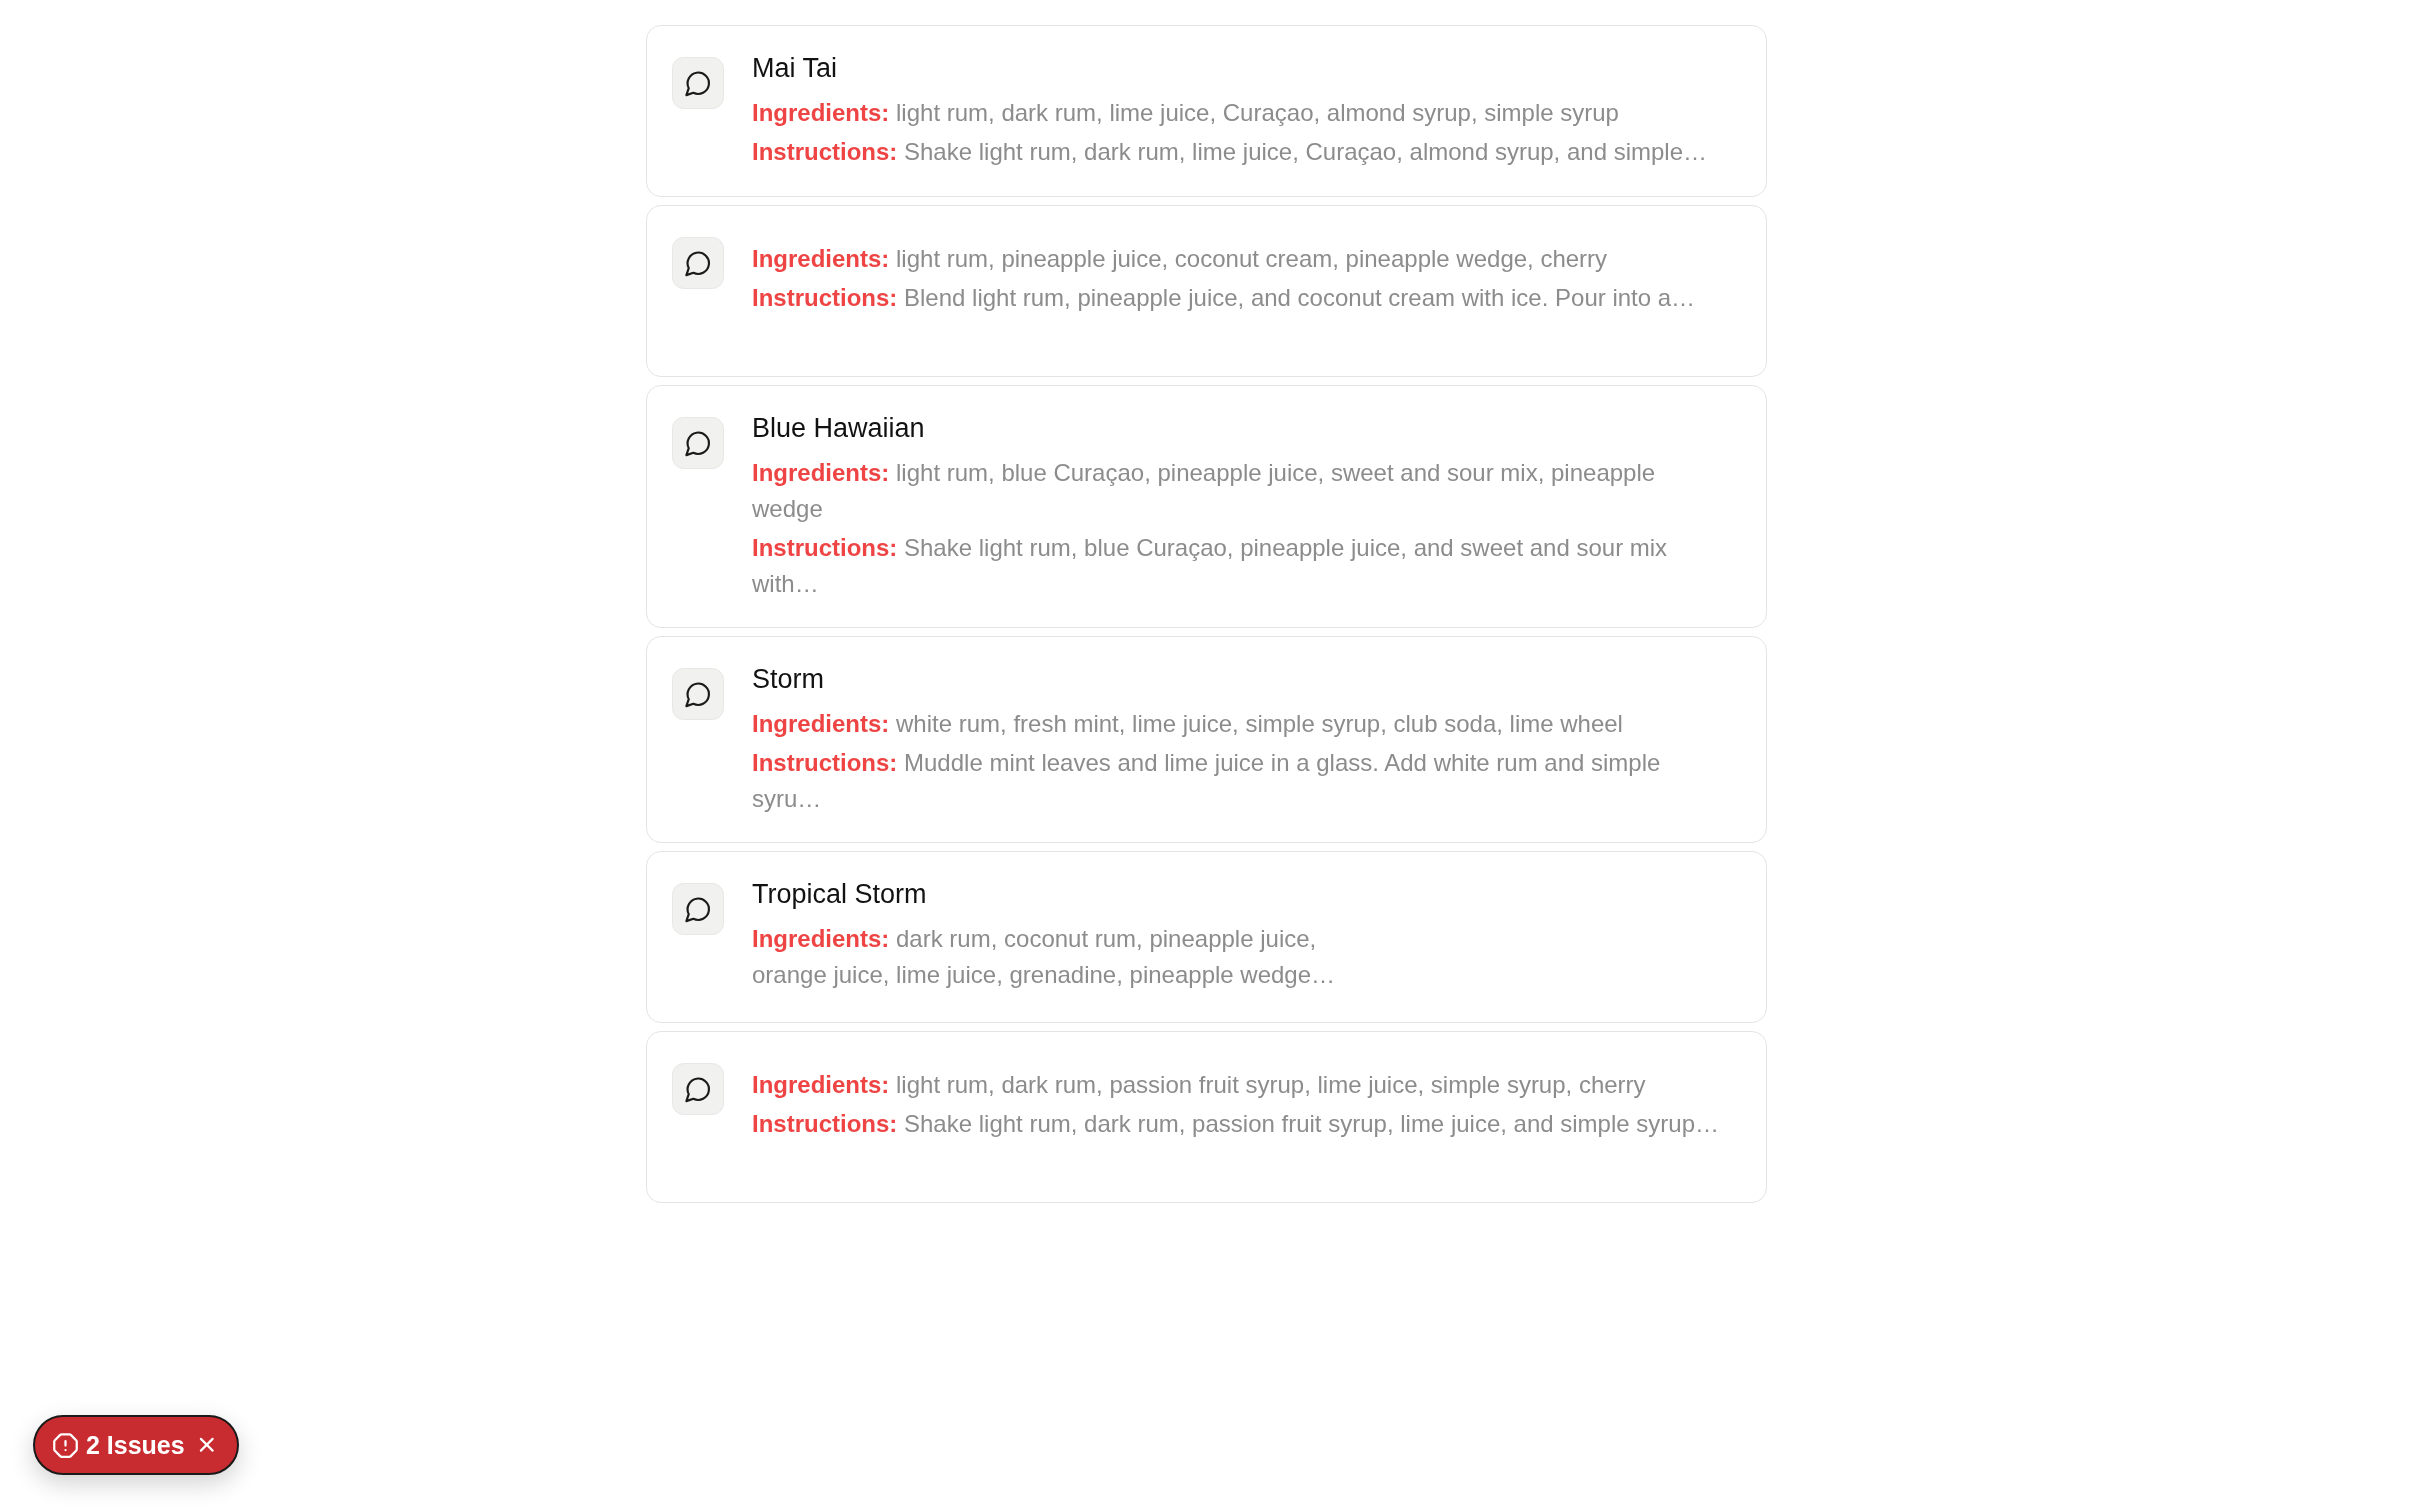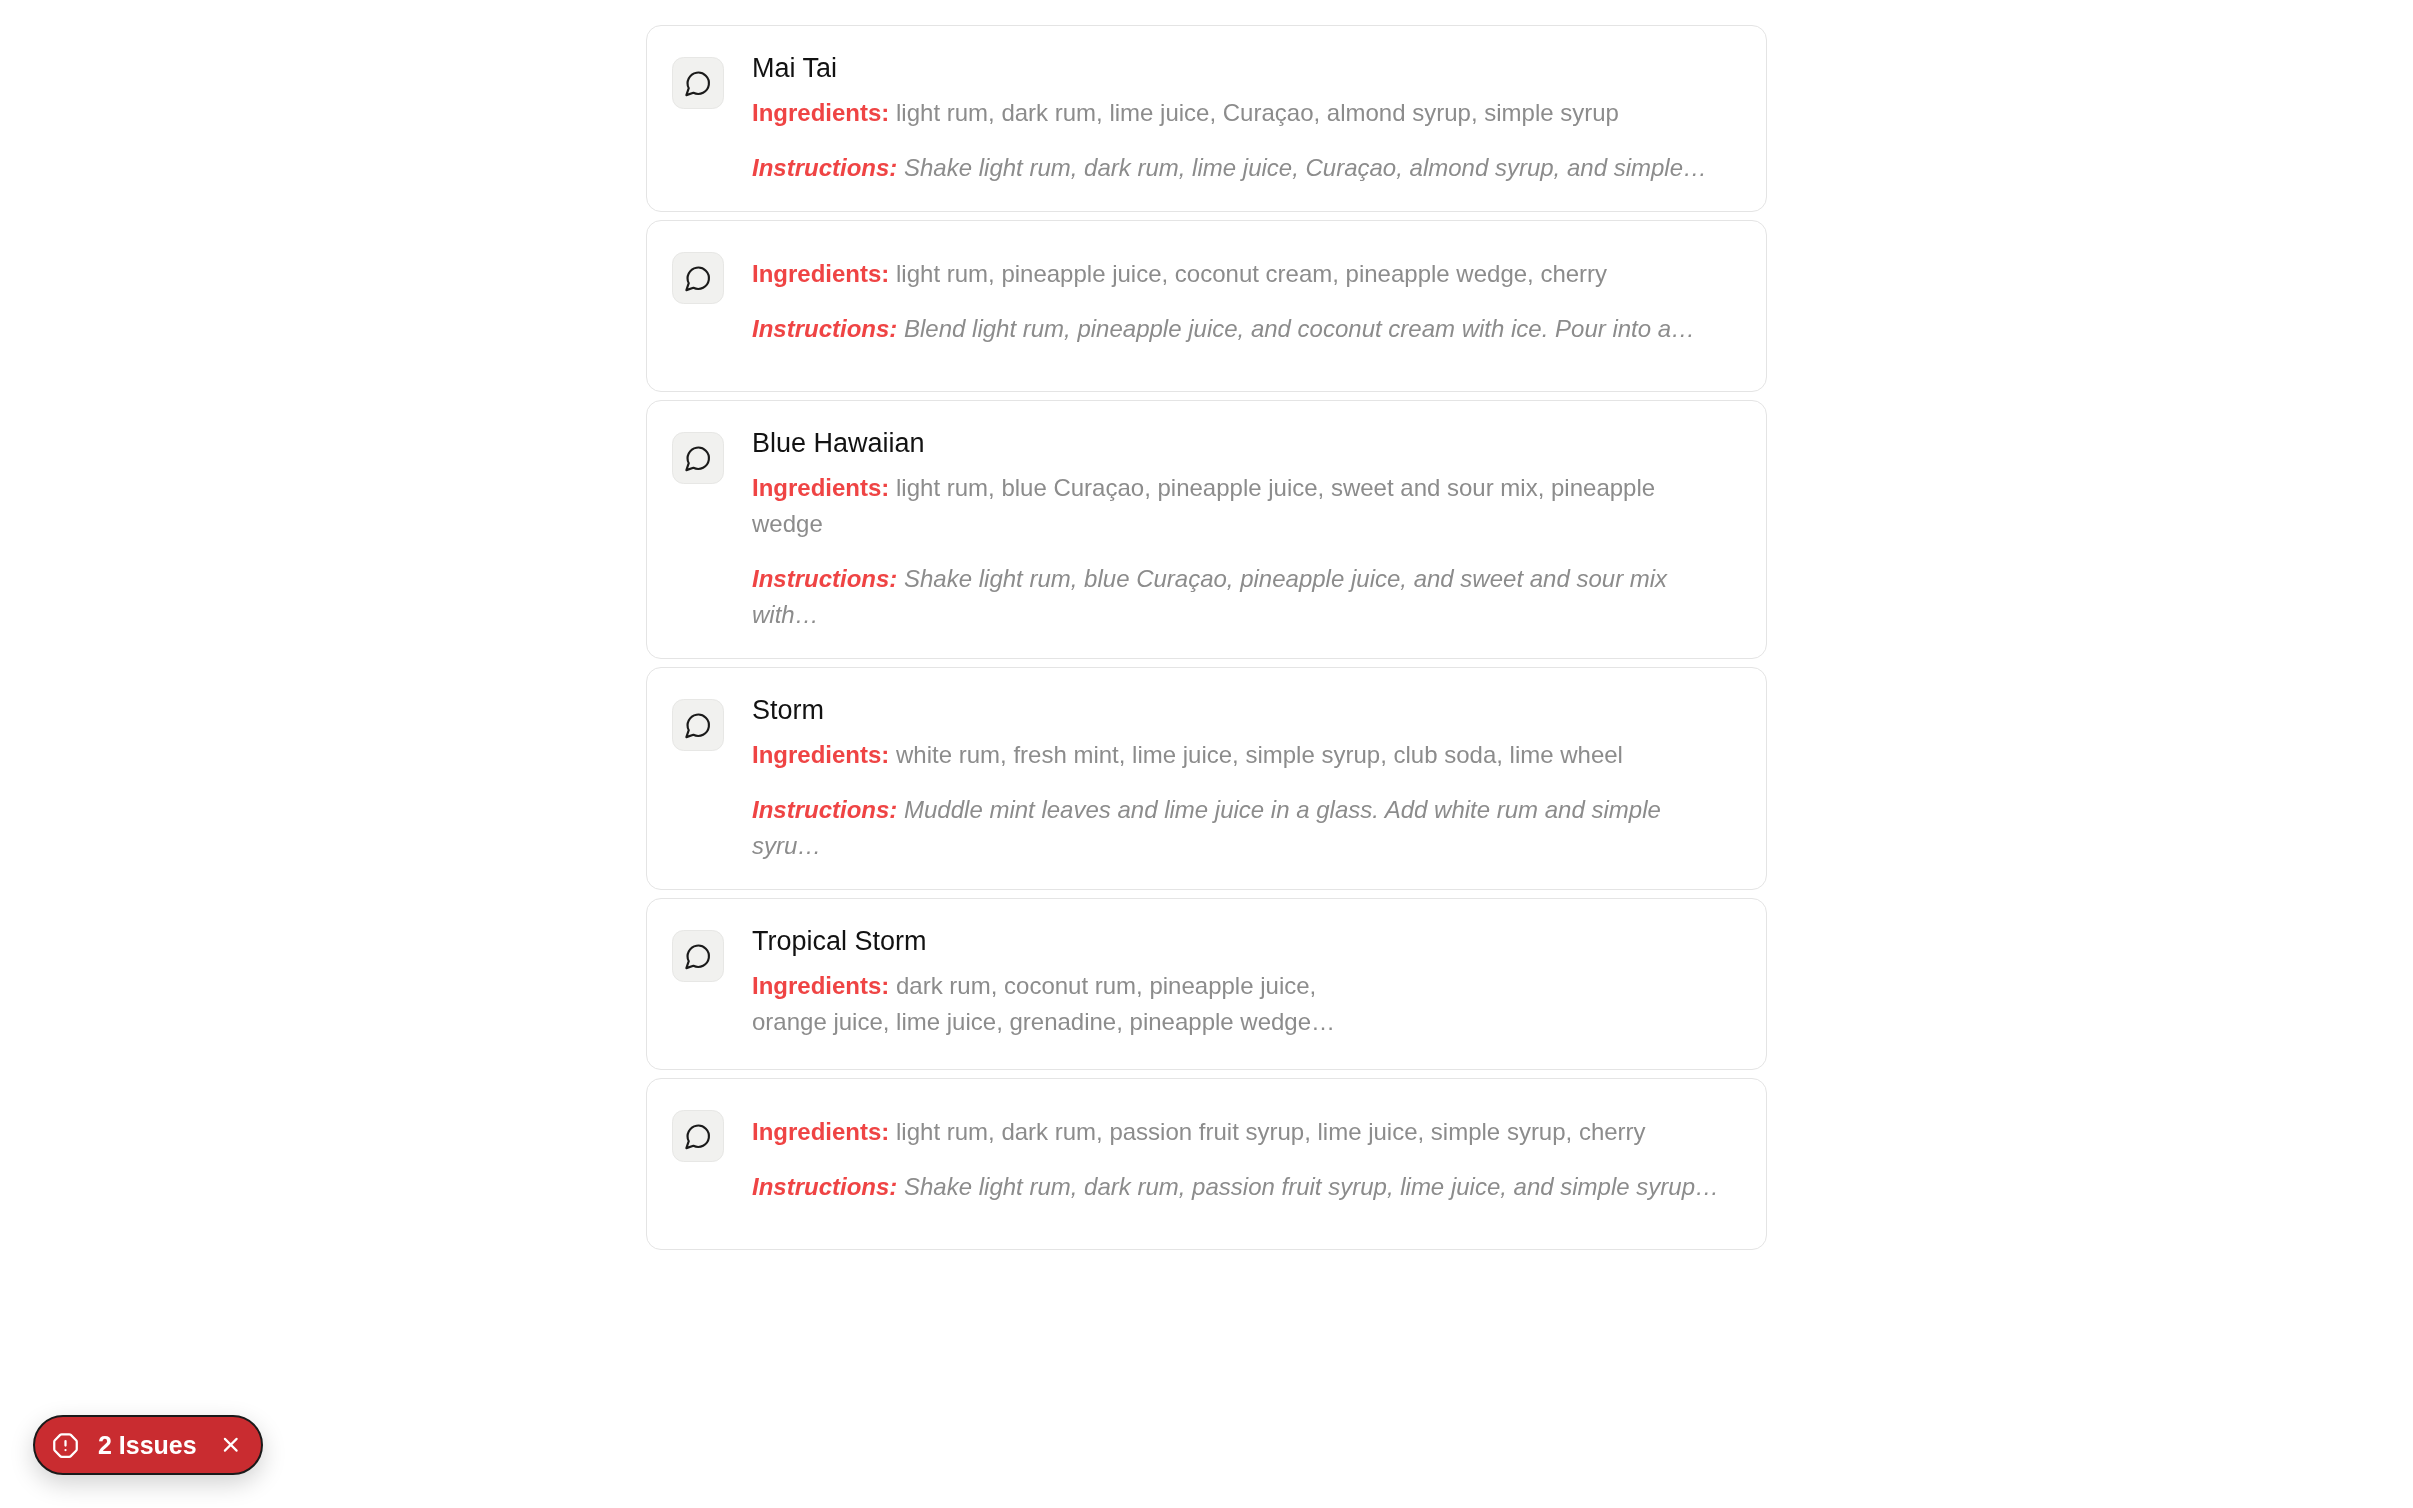--- a/index.html
+++ b/index.html
@@ -63,35 +63,35 @@
     line-height: 34px;
     font-weight: 500;
     color: #121212;
   }
   .card-line {
     margin: 10px 0 0 0;
     font-size: 24px;
     line-height: 36px;
     color: #8c8c8c;
   }
-  .card-line + .card-line { margin-top: 19px; font-style: italic; }
+  .card-line + .card-line { margin-top: 3px; }
   .card-line .label {
     font-weight: 700;
     color: #ef4444;
   }
 
   
   .issues-badge {
     position: absolute;
     left: 33px;
     bottom: 33px;
     height: 60px;
     display: flex;
     align-items: center;
-    gap: 19px;
+    gap: 7px;
     padding: 0 18.4px 0 17px;
     background: #c92c30;
     border: 2.5px solid #1a1a1a;
     border-radius: 837px;
     color: #ffffff;
     box-shadow: 0 8.4px 25px rgba(0,0,0,0.18);
     cursor: pointer;
     font-family: "Liberation Sans", sans-serif;
   }
   .issues-badge svg { display: block; }

